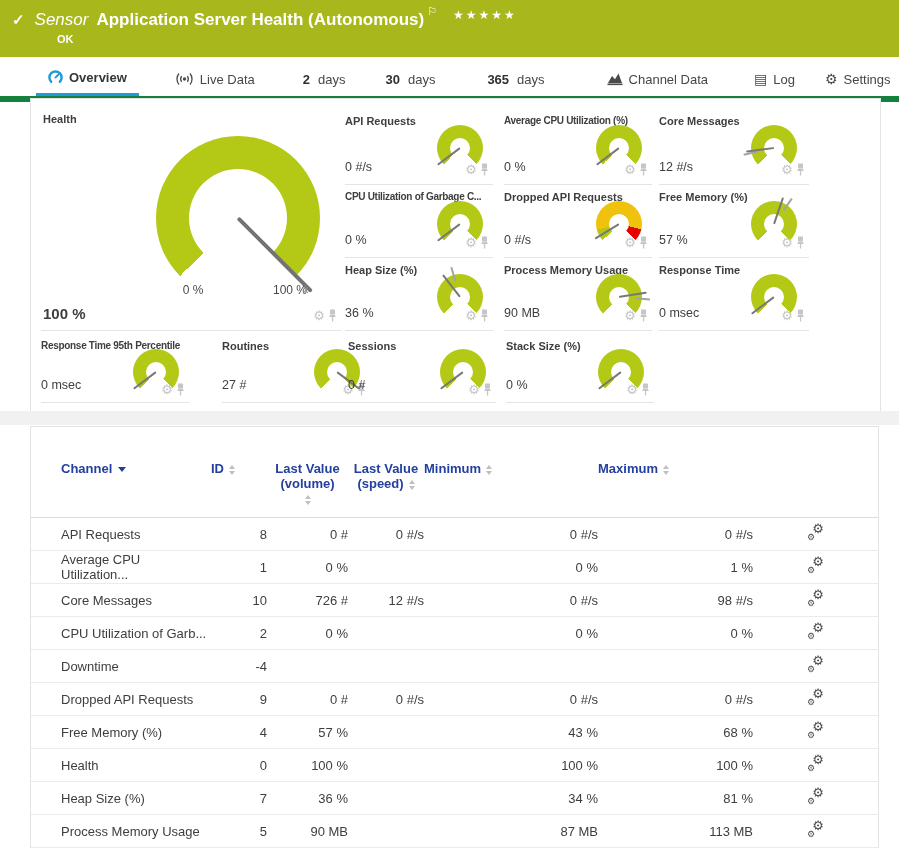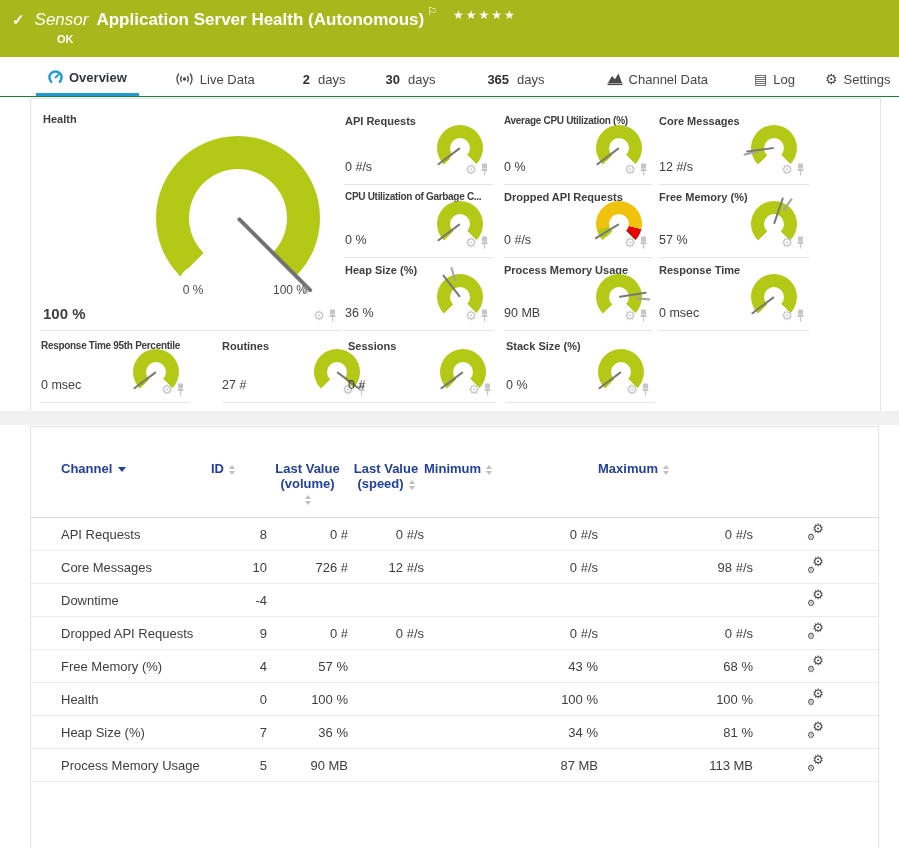--- a/index.html
+++ b/index.html
@@ -11,21 +11,21 @@
   
   .topbar{height:57px;background:#a8b81c;color:#fff;position:relative;}
   .topbar-line1{position:absolute;left:12px;top:9px;display:flex;align-items:flex-start;white-space:nowrap;}
   .check{font-size:15px;font-weight:bold;margin-right:10px;line-height:22px;}
   .kind{font-style:italic;font-size:17px;margin-right:8px;line-height:22px;}
   .sensor-title{font-size:17px;font-weight:bold;line-height:22px;}
   .flag{font-size:11px;margin-left:3px;transform:translateY(-4px);display:inline-block;cursor:pointer;}
   .stars{margin-left:16px;font-size:12px;letter-spacing:2px;transform:translateY(-1px);cursor:pointer;}
   .status-ok{position:absolute;left:57px;top:33px;font-size:11px;font-weight:bold;}
   
-  .tabbar{height:34px;margin-top:5px;border-bottom:1px solid #15803d;display:flex;align-items:stretch;
+  .tabbar{height:34px;margin-top:5px;border-bottom:6px solid #15803d;display:flex;align-items:stretch;
           font-size:13px;color:#45474b;}
   .tab{display:flex;align-items:center;gap:6px;cursor:pointer;box-sizing:border-box;white-space:nowrap;}
   .tab.active{border-bottom:3px solid #1e9cd7;padding:0 12px;font-weight:bold;color:#33363a;}
   .tab .num{font-weight:bold;color:#2e3033;margin-right:2px;}
   .tab svg{display:block;}
   .glyph-icon{font-size:14px;color:#4a4a4a;line-height:1;}
   
   .gauges-panel{position:absolute;left:30px;top:98px;width:849px;height:312px;
                 border:1px solid #e3e3e3;background:#fff;box-sizing:content-box;}
   .tile{position:absolute;border-bottom:1px solid #e4e4e4;box-sizing:border-box;cursor:pointer;}
@@ -475,30 +475,50 @@
           <td class="name">API Requests</td>
           <td class="num">8</td>
           <td class="num">0 #</td>
           <td class="num">0 #/s</td>
           <td class="num">0 #/s</td>
           <td class="num">0 #/s</td>
           <td class="icon-cell"><span class="edit-gears"><span class="g1">⚙</span><span class="g2">⚙</span></span></td>
         </tr>
         <tr>
           <td class=""></td>
+          <td class="name">Average CPU Utilization...</td>
+          <td class="num">1</td>
+          <td class="num">0 %</td>
+          <td class="num"></td>
+          <td class="num">0 %</td>
+          <td class="num">1 %</td>
+          <td class="icon-cell"><span class="edit-gears"><span class="g1">⚙</span><span class="g2">⚙</span></span></td>
+        </tr>
+        <tr>
+          <td class=""></td>
           <td class="name">Core Messages</td>
           <td class="num">10</td>
           <td class="num">726 #</td>
           <td class="num">12 #/s</td>
           <td class="num">0 #/s</td>
           <td class="num">98 #/s</td>
           <td class="icon-cell"><span class="edit-gears"><span class="g1">⚙</span><span class="g2">⚙</span></span></td>
         </tr>
         <tr>
           <td class=""></td>
+          <td class="name">CPU Utilization of Garb...</td>
+          <td class="num">2</td>
+          <td class="num">0 %</td>
+          <td class="num"></td>
+          <td class="num">0 %</td>
+          <td class="num">0 %</td>
+          <td class="icon-cell"><span class="edit-gears"><span class="g1">⚙</span><span class="g2">⚙</span></span></td>
+        </tr>
+        <tr>
+          <td class=""></td>
           <td class="name">Downtime</td>
           <td class="num">-4</td>
           <td class="num"></td>
           <td class="num"></td>
           <td class="num"></td>
           <td class="num"></td>
           <td class="icon-cell"><span class="edit-gears"><span class="g1">⚙</span><span class="g2">⚙</span></span></td>
         </tr>
         <tr>
           <td class=""></td>

